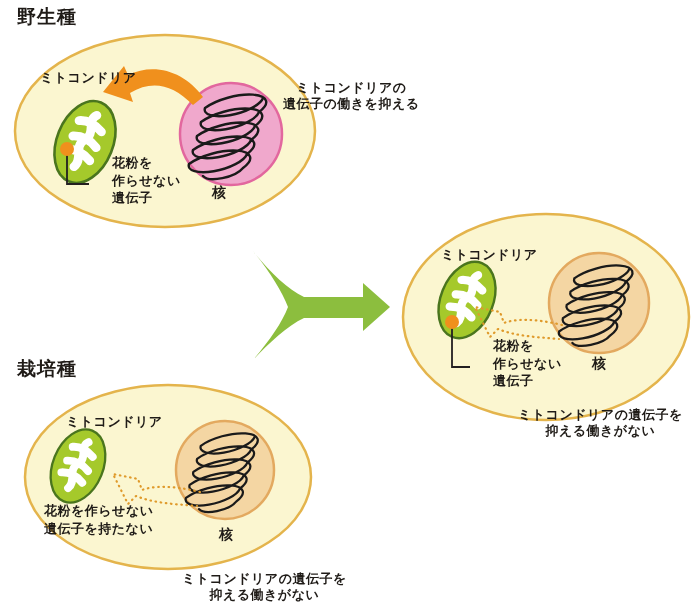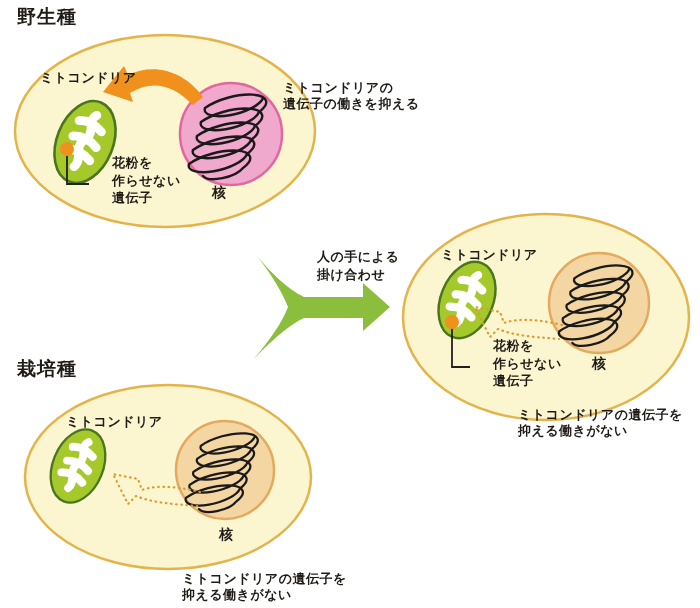--- a/index.html
+++ b/index.html
@@ -3,21 +3,21 @@
 <meta charset="utf-8">
 <style>
   html,body{margin:0;padding:0;background:#ffffff;}
   #canvas{position:relative;width:700px;height:608px;background:#ffffff;overflow:hidden;
           font-family:"DejaVu Sans",sans-serif;}
   #diagram-svg{position:absolute;left:0;top:0;}
   .lbl{position:absolute;font-weight:bold;color:#1f1b17;white-space:pre-line;
        font-family:"DejaVu Sans",sans-serif;}
   .h{font-size:19px;letter-spacing:1px;line-height:22px;}
   .t13{font-size:13px;line-height:17.5px;letter-spacing:0.5px;margin-left:20px;}
-  .note{font-size:13px;line-height:16px;letter-spacing:0.5px;}
+  .note{font-size:13px;line-height:16px;letter-spacing:0.5px;text-align:center;}
   .t14{font-size:14px;line-height:16px;}
 </style>
 </head>
 <body>
 
 <div id="canvas">
 
   <svg id="diagram-svg" width="700" height="608" viewBox="0 0 700 608">
     <defs>
       <path id="coil" fill="none" stroke-width="2.4" stroke-linecap="round" d="M32,-36
@@ -87,20 +87,20 @@
   <div class="lbl t13" style="left:421px;top:246px;">ミトコンドリア</div>
   <div class="lbl t13" style="left:473px;top:337px;">花粉を
 作らせない
 遺伝子</div>
   <div class="lbl t14" style="left:592px;top:355px;">核</div>
   <div class="lbl note" style="left:518px;top:407px;">ミトコンドリアの遺伝子を
 抑える働きがない</div>
 
   <div class="lbl h" style="left:17px;top:357px;">栽培種</div>
   <div class="lbl t13" style="left:46px;top:413px;">ミトコンドリア</div>
+  <div class="lbl t13" style="left:24px;top:502px;">花粉を作らせない
+遺伝子を持たない</div>
   <div class="lbl t14" style="left:219px;top:526px;">核</div>
   <div class="lbl note" style="left:182px;top:571px;">ミトコンドリアの遺伝子を
 抑える働きがない</div>
 
-  <div class="lbl t13" style="left:297px;top:248px;line-height:18px;">人の手による
-掛け合わせ</div>
 
 </div>
 
 </body></html>

